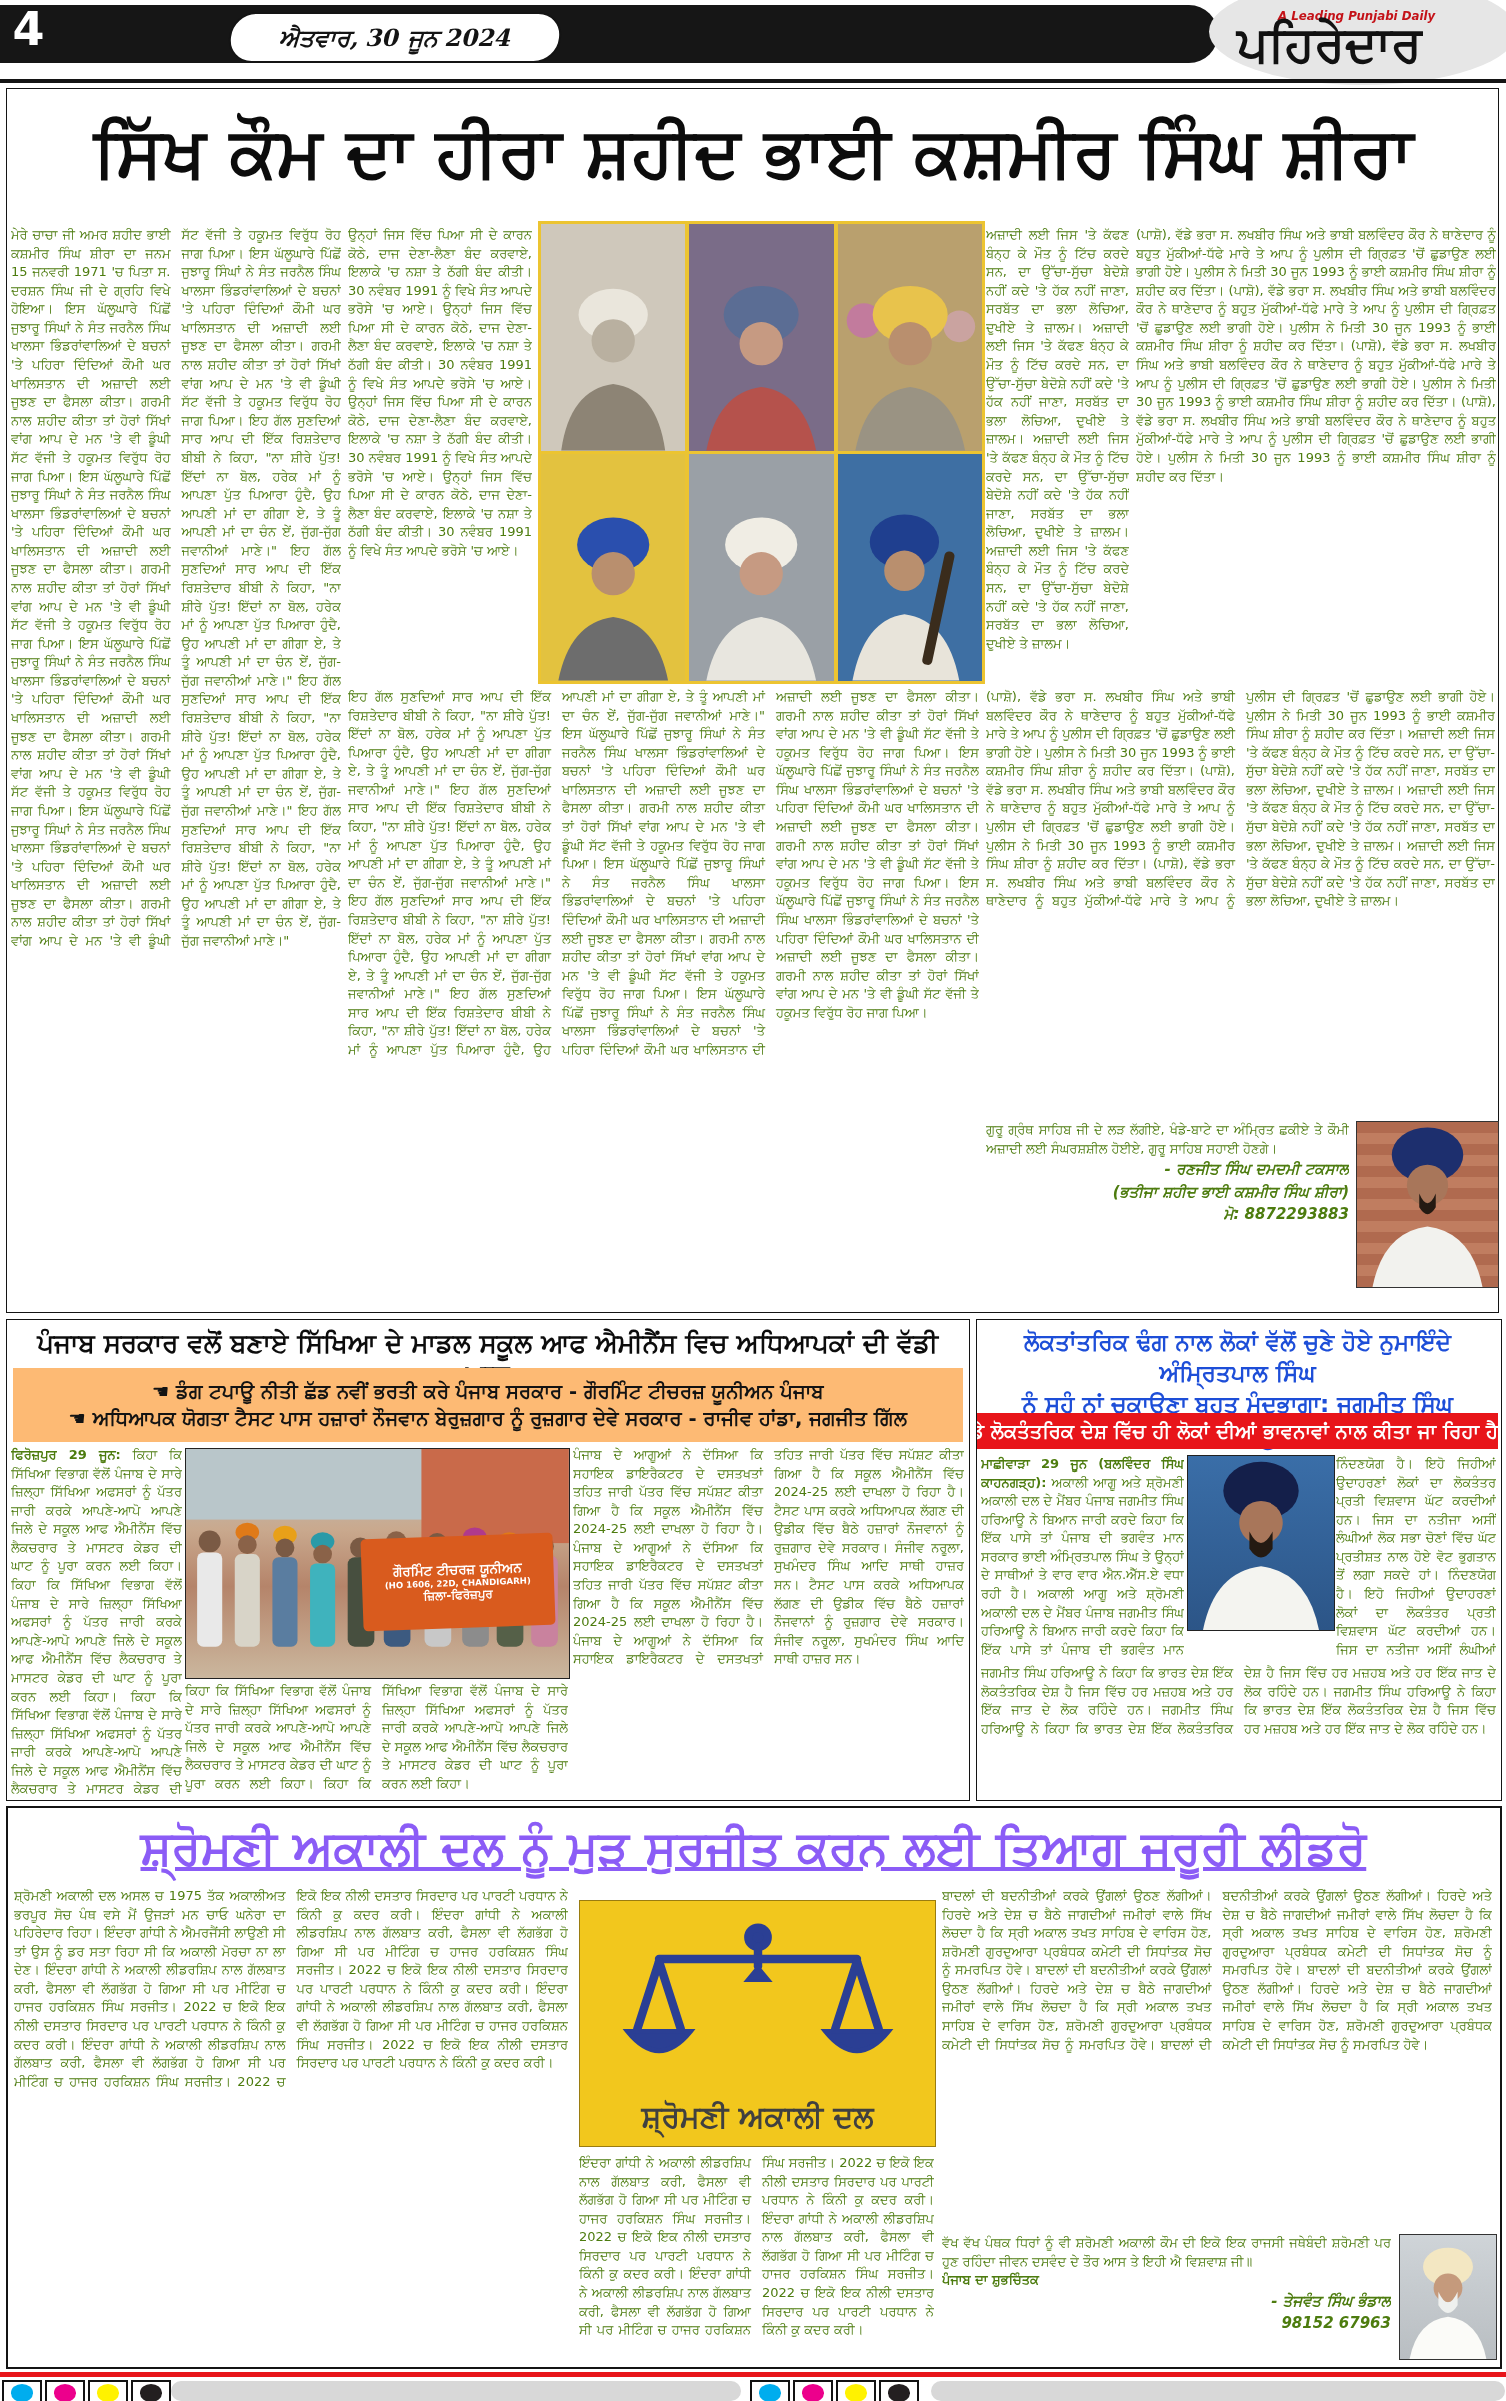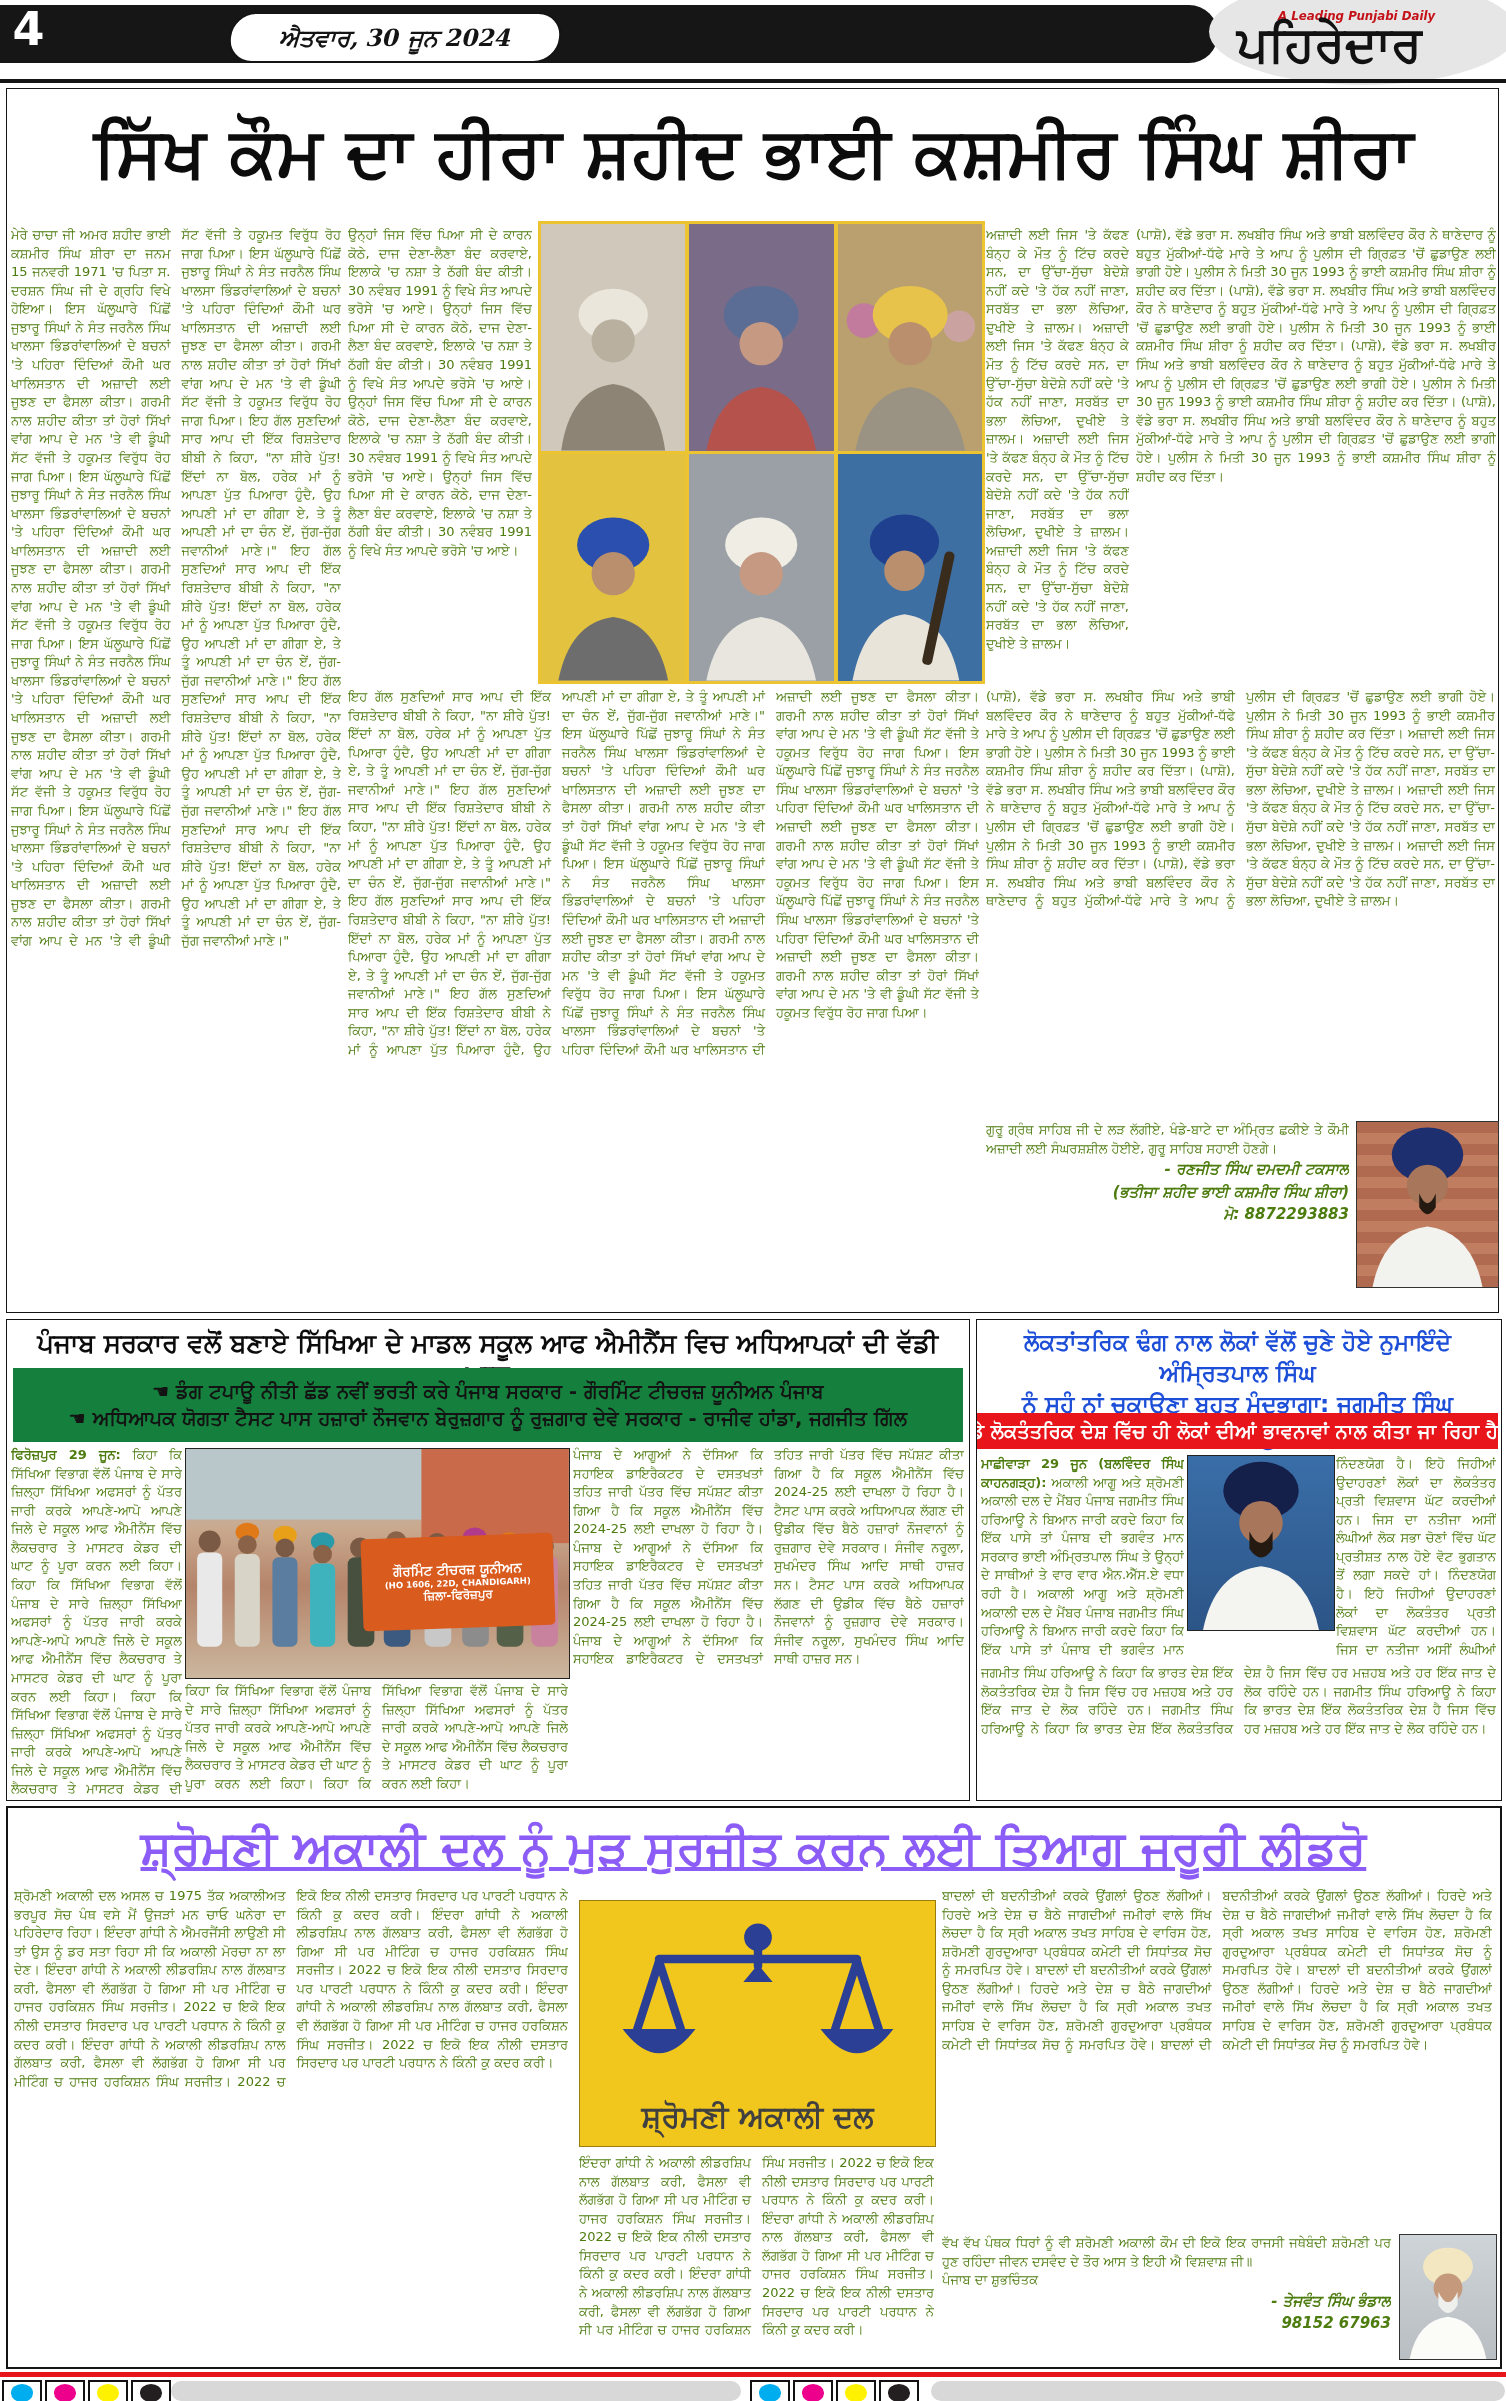--- a/index.html
+++ b/index.html
@@ -27,21 +27,21 @@
              font-size:47px;font-weight:bold;white-space:nowrap;overflow:hidden;color:#8b5cf6;text-decoration:underline;}
   .h2-style{font-size:26px;font-weight:bold;text-align:center;line-height:1.2;color:#0c0c0c;}
   .h3-style{font-size:23px;font-weight:bold;text-align:center;line-height:1.35;color:#1d4ed8;}
   
   .bodytext{font-size:13px;line-height:1.43;text-align:justify;overflow:hidden;color:#4d7c0f;}
   .cols2{column-count:2;column-gap:11px;}
   .cols3{column-count:3;column-gap:11px;}
   .dateline{font-weight:bold;}
   .sigline{font-weight:bold;font-style:italic;text-align:right;font-size:15px;line-height:1.5;}
   
-  .cream-box{background:#15803d;display:flex;flex-direction:column;justify-content:center;gap:4.7px;}
+  .cream-box{background:#fdba74;display:flex;flex-direction:column;justify-content:center;gap:4.7px;}
   .bullet-line{font-size:19.6px;font-weight:bold;text-align:center;color:#131313;}
   .red-strap{background:#e8151a;display:flex;align-items:center;justify-content:center;
              color:#fff;font-size:19.6px;font-weight:bold;white-space:nowrap;overflow:hidden;}
   
   .photo{overflow:hidden;display:flex;align-items:flex-end;justify-content:center;}
   .collage{border:3.9px solid #ecc431;background:#ecc431;display:grid;
            grid-template-columns:1fr 1fr 1fr;grid-template-rows:1fr 1fr;gap:3.9px;}
   .collage .photo{width:100%;height:100%;}
   .groupphoto{background:linear-gradient(180deg,#b7c4c9 0%,#c9a98e 35%,#b5846a 60%,#cbb79e 100%);position:relative;}
   .gbanner{position:absolute;left:46%;top:38%;width:50%;height:40%;background:#d95b1e;border-radius:4.7px;
@@ -273,21 +273,21 @@
     <div class="sad-label">ਸ਼੍ਰੋਮਣੀ ਅਕਾਲੀ ਦਲ</div>
   </div>
   <div class="abs bodytext cols2" style="left:579px;top:2154px;width:355px;height:203px;">
     <span>ਇੰਦਰਾ ਗਾਂਧੀ ਨੇ ਅਕਾਲੀ ਲੀਡਰਸ਼ਿਪ ਨਾਲ ਗੱਲਬਾਤ ਕਰੀ, ਫੈਸਲਾ ਵੀ ਲੱਗਭੱਗ ਹੋ ਗਿਆ ਸੀ ਪਰ ਮੀਟਿੰਗ ਚ ਹਾਜਰ ਹਰਕਿਸ਼ਨ ਸਿੰਘ ਸਰਜੀਤ। 2022 ਚ ਇਕੋ ਇਕ ਨੀਲੀ ਦਸਤਾਰ ਸਿਰਦਾਰ ਪਰ ਪਾਰਟੀ ਪਰਧਾਨ ਨੇ ਕਿੰਨੀ ਕੁ ਕਦਰ ਕਰੀ। ਇੰਦਰਾ ਗਾਂਧੀ ਨੇ ਅਕਾਲੀ ਲੀਡਰਸ਼ਿਪ ਨਾਲ ਗੱਲਬਾਤ ਕਰੀ, ਫੈਸਲਾ ਵੀ ਲੱਗਭੱਗ ਹੋ ਗਿਆ ਸੀ ਪਰ ਮੀਟਿੰਗ ਚ ਹਾਜਰ ਹਰਕਿਸ਼ਨ ਸਿੰਘ ਸਰਜੀਤ। 2022 ਚ ਇਕੋ ਇਕ ਨੀਲੀ ਦਸਤਾਰ ਸਿਰਦਾਰ ਪਰ ਪਾਰਟੀ ਪਰਧਾਨ ਨੇ ਕਿੰਨੀ ਕੁ ਕਦਰ ਕਰੀ। ਇੰਦਰਾ ਗਾਂਧੀ ਨੇ ਅਕਾਲੀ ਲੀਡਰਸ਼ਿਪ ਨਾਲ ਗੱਲਬਾਤ ਕਰੀ, ਫੈਸਲਾ ਵੀ ਲੱਗਭੱਗ ਹੋ ਗਿਆ ਸੀ ਪਰ ਮੀਟਿੰਗ ਚ ਹਾਜਰ ਹਰਕਿਸ਼ਨ ਸਿੰਘ ਸਰਜੀਤ। 2022 ਚ ਇਕੋ ਇਕ ਨੀਲੀ ਦਸਤਾਰ ਸਿਰਦਾਰ ਪਰ ਪਾਰਟੀ ਪਰਧਾਨ ਨੇ ਕਿੰਨੀ ਕੁ ਕਦਰ ਕਰੀ। </span>
   </div>
   <div class="abs bodytext cols2" style="left:942px;top:1887px;width:550px;height:341px;">
     <span>ਬਾਦਲਾਂ ਦੀ ਬਦਨੀਤੀਆਂ ਕਰਕੇ ਉਂਗਲਾਂ ਉਠਣ ਲੱਗੀਆਂ। ਹਿਰਦੇ ਅਤੇ ਦੇਸ਼ ਚ ਬੈਠੇ ਜਾਗਦੀਆਂ ਜਮੀਰਾਂ ਵਾਲੇ ਸਿੱਖ ਲੋਚਦਾ ਹੈ ਕਿ ਸ੍ਰੀ ਅਕਾਲ ਤਖਤ ਸਾਹਿਬ ਦੇ ਵਾਰਿਸ ਹੋਣ, ਸ਼ਰੋਮਣੀ ਗੁਰਦੁਆਰਾ ਪ੍ਰਬੰਧਕ ਕਮੇਟੀ ਦੀ ਸਿਧਾਂਤਕ ਸੋਚ ਨੂੰ ਸਮਰਪਿਤ ਹੋਵੇ। ਬਾਦਲਾਂ ਦੀ ਬਦਨੀਤੀਆਂ ਕਰਕੇ ਉਂਗਲਾਂ ਉਠਣ ਲੱਗੀਆਂ। ਹਿਰਦੇ ਅਤੇ ਦੇਸ਼ ਚ ਬੈਠੇ ਜਾਗਦੀਆਂ ਜਮੀਰਾਂ ਵਾਲੇ ਸਿੱਖ ਲੋਚਦਾ ਹੈ ਕਿ ਸ੍ਰੀ ਅਕਾਲ ਤਖਤ ਸਾਹਿਬ ਦੇ ਵਾਰਿਸ ਹੋਣ, ਸ਼ਰੋਮਣੀ ਗੁਰਦੁਆਰਾ ਪ੍ਰਬੰਧਕ ਕਮੇਟੀ ਦੀ ਸਿਧਾਂਤਕ ਸੋਚ ਨੂੰ ਸਮਰਪਿਤ ਹੋਵੇ। ਬਾਦਲਾਂ ਦੀ ਬਦਨੀਤੀਆਂ ਕਰਕੇ ਉਂਗਲਾਂ ਉਠਣ ਲੱਗੀਆਂ। ਹਿਰਦੇ ਅਤੇ ਦੇਸ਼ ਚ ਬੈਠੇ ਜਾਗਦੀਆਂ ਜਮੀਰਾਂ ਵਾਲੇ ਸਿੱਖ ਲੋਚਦਾ ਹੈ ਕਿ ਸ੍ਰੀ ਅਕਾਲ ਤਖਤ ਸਾਹਿਬ ਦੇ ਵਾਰਿਸ ਹੋਣ, ਸ਼ਰੋਮਣੀ ਗੁਰਦੁਆਰਾ ਪ੍ਰਬੰਧਕ ਕਮੇਟੀ ਦੀ ਸਿਧਾਂਤਕ ਸੋਚ ਨੂੰ ਸਮਰਪਿਤ ਹੋਵੇ। ਬਾਦਲਾਂ ਦੀ ਬਦਨੀਤੀਆਂ ਕਰਕੇ ਉਂਗਲਾਂ ਉਠਣ ਲੱਗੀਆਂ। ਹਿਰਦੇ ਅਤੇ ਦੇਸ਼ ਚ ਬੈਠੇ ਜਾਗਦੀਆਂ ਜਮੀਰਾਂ ਵਾਲੇ ਸਿੱਖ ਲੋਚਦਾ ਹੈ ਕਿ ਸ੍ਰੀ ਅਕਾਲ ਤਖਤ ਸਾਹਿਬ ਦੇ ਵਾਰਿਸ ਹੋਣ, ਸ਼ਰੋਮਣੀ ਗੁਰਦੁਆਰਾ ਪ੍ਰਬੰਧਕ ਕਮੇਟੀ ਦੀ ਸਿਧਾਂਤਕ ਸੋਚ ਨੂੰ ਸਮਰਪਿਤ ਹੋਵੇ। </span>
   </div>
   <div class="abs bodytext" style="left:942px;top:2234px;width:449px;height:122px;">
     <span>ਵੱਖ ਵੱਖ ਪੰਥਕ ਧਿਰਾਂ ਨੂੰ ਵੀ ਸ਼ਰੋਮਣੀ ਅਕਾਲੀ ਕੌਮ ਦੀ ਇਕੋ ਇਕ ਰਾਜਸੀ ਜਥੇਬੰਦੀ ਸ਼ਰੋਮਣੀ ਪਰ ਹੁਣ ਰਹਿੰਦਾ ਜੀਵਨ ਦਸਵੰਦ ਦੇ ਤੌਰ ਆਸ ਤੇ ਇਹੀ ਐ ਵਿਸ਼ਵਾਸ਼ ਜੀ॥ </span>
-    <div style="font-weight:normal;">ਪੰਜਾਬ ਦਾ ਸ਼ੁਭਚਿੰਤਕ</div>
+    <div style="font-weight:bold;">ਪੰਜਾਬ ਦਾ ਸ਼ੁਭਚਿੰਤਕ</div>
     <div class="sigline">- ਤੇਜਵੰਤ ਸਿੰਘ ਭੰਡਾਲ</div>
     <div class="sigline">98152 67963</div>
   </div>
   <div class="abs photo" style="left:1399px;top:2234px;width:96px;height:124px;border:1.6px solid #333;background:linear-gradient(180deg,#cfd4d8,#b9bec2);">
     <svg viewBox="0 0 100 120" width="100%" height="100%" preserveAspectRatio="xMidYMax meet">
       <ellipse cx="50" cy="24" rx="26" ry="20" fill="#f3e7c2"></ellipse>
         <circle cx="50" cy="46" r="15" fill="#c59a7c"></circle>
       <path d="M40 50 Q50 72 60 50 L60 64 Q50 80 40 64 Z" fill="#eef0ee"></path>
       <path d="M10 120 Q18 80 50 76 Q82 80 90 120 Z" fill="#fbfbf8"></path>
       </svg>

